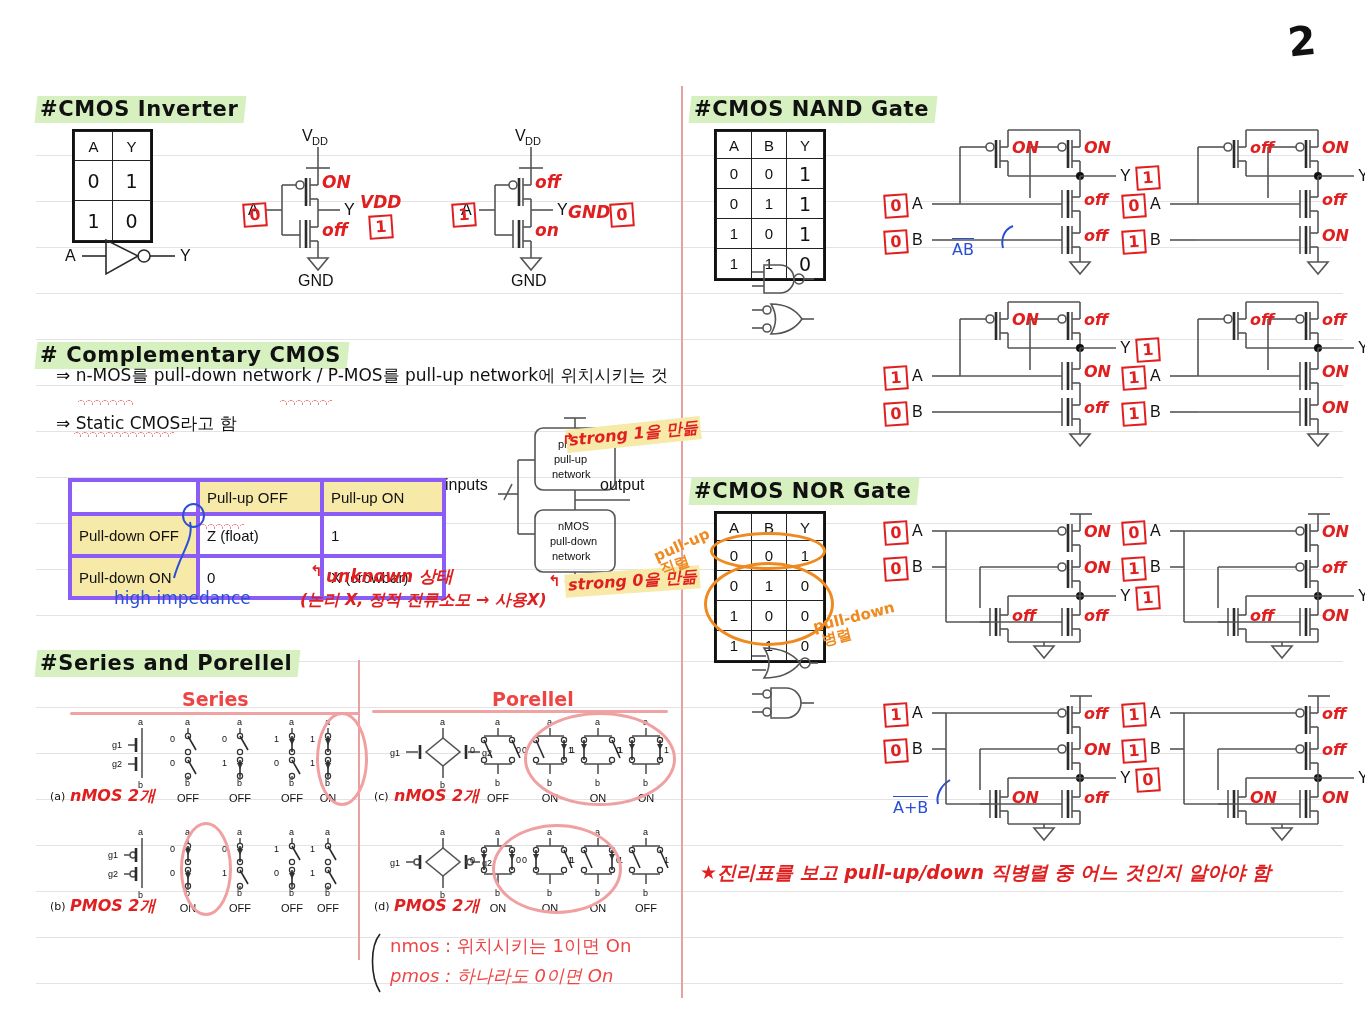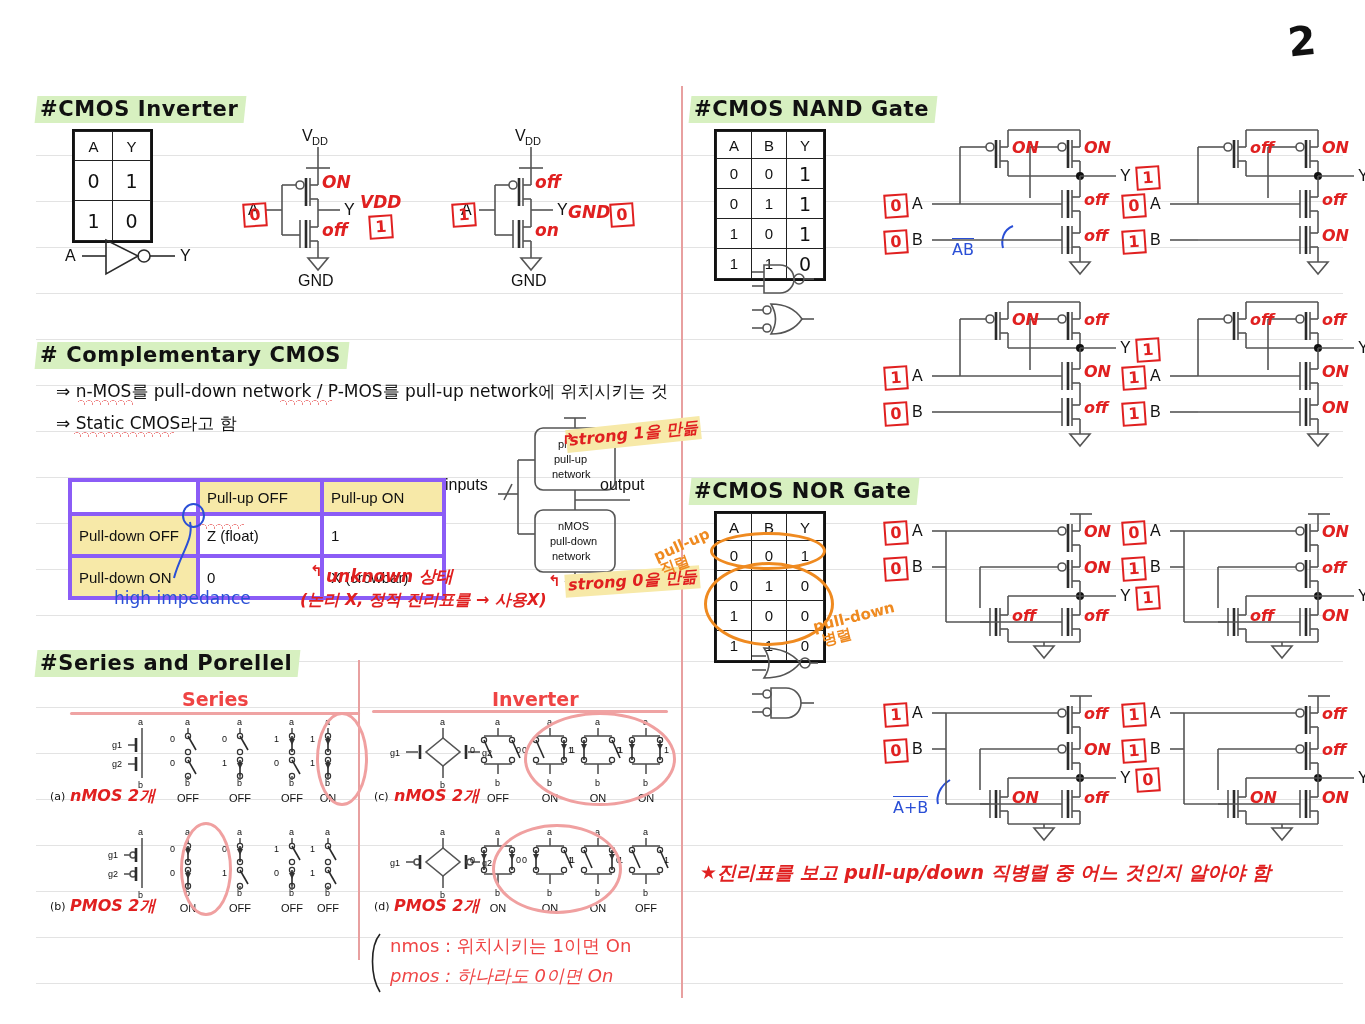--- a/index.html
+++ b/index.html
@@ -209,21 +209,21 @@
 </svg>
 <div class="hw hw-red" style="left:535px;top:172px;font-size:17px;">off</div>
 <div class="hw hw-red" style="left:535px;top:220px;font-size:17px;">on</div>
 <div class="rbox" style="left:452px;top:203px;">1</div>
 <div class="hw hw-red" style="left:568px;top:202px;font-size:17px;">GND</div>
 <div class="rbox" style="left:610px;top:203px;">0</div>
 
 <div class="hd" style="left:36px;top:342px;">
   <span># Complementary CMOS</span>
 </div>
-<div class="hw hw-black note" style="left:56px;top:380px;font-size:17px;">⇒ n-MOS를 pull-down network / P-MOS를 pull-up network에 위치시키는 것</div>
+<div class="hw hw-black note" style="left:56px;top:364px;font-size:17px;">⇒ n-MOS를 pull-down network / P-MOS를 pull-up network에 위치시키는 것</div>
 <div class="squig" style="left:78px;top:398px;width:56px;"></div>
 <div class="squig" style="left:280px;top:398px;width:52px;"></div>
 <div class="hw hw-black note" style="left:56px;top:412px;font-size:17px;">⇒ Static CMOS라고 함</div>
 <div class="squig" style="left:74px;top:430px;width:100px;"></div>
 
 <table class="ct" style="left:68px;top:478px;border:2px solid #111;">
   <tbody>
       <tr>
     <td style="width:110px;height:22px;"></td>
     <td class="yh" style="width:106px;">Pull-up OFF</td>
@@ -247,21 +247,21 @@
 
 <div class="ab" style="left:182px;top:503px;width:19px;height:21px;border:2px solid #2a4fd6;border-radius:50%;"></div>
 <svg style="left:160px;top:520px;" width="60" height="62">
   <path d="M30 2 C34 20, 20 34, 14 58" stroke="#2a4fd6" stroke-width="2" fill="none"></path>
 </svg>
 <div class="hw hw-blue" style="left:114px;top:588px;font-size:17px;">high impedance</div>
 <div class="squig" style="left:200px;top:522px;width:44px;"></div>
 
 <div class="hw hw-red" style="left:310px;top:562px;font-size:15px;">↰</div>
 <div class="hw hw-red" style="left:326px;top:565px;font-size:17px;">unknown 상태</div>
-<div class="hw hw-red" style="left:300px;top:590px;font-size:16px;">(논리 X, 정적 진리표를 → 사용X)</div>
+<div class="hw hw-red" style="left:300px;top:590px;font-size:16px;">(논리 X, 정적 전류소모 → 사용X)</div>
 
 <svg style="left:440px;top:418px;" width="230" height="190">
   <text class="lbl" x="5" y="72">inputs</text>
   <line class="wire" x1="58" y1="76" x2="78" y2="76"></line>
   <line class="wire" x1="64" y1="82" x2="72" y2="66"></line>
   <line class="wire" x1="78" y1="42" x2="78" y2="116"></line>
   <rect class="wire" x="95" y="10" width="80" height="62" rx="8" fill="#fff"></rect>
   <line class="wire" x1="78" y1="42" x2="95" y2="42"></line>
   <text class="lbl-s" x="118" y="30">pMOS</text>
   <text class="lbl-s" x="114" y="45">pull-up</text>
@@ -281,21 +281,21 @@
 </svg>
 <div class="hw hw-red" style="left:566px;top:423px;font-size:16px;background:#f7e9a8;padding:1px 3px;transform:rotate(-6deg);">strong 1을 만듦</div>
 <div class="hw hw-red" style="left:562px;top:430px;font-size:15px;">↱</div>
 <div class="hw hw-red" style="left:565px;top:570px;font-size:16px;background:#f7e9a8;padding:1px 3px;transform:rotate(-4deg);">strong 0을 만듦</div>
 <div class="hw hw-red" style="left:548px;top:572px;font-size:15px;">↰</div>
 
 <div class="hd" style="left:36px;top:650px;">
   <span>#Series and Porellel</span>
 </div>
 <div class="hw hw-black" style="left:182px;top:688px;font-size:19px;font-weight:bold;">Series</div>
-<div class="hw hw-black" style="left:492px;top:688px;font-size:19px;font-weight:bold;">Inverter</div>
+<div class="hw hw-black" style="left:492px;top:688px;font-size:19px;font-weight:bold;">Porellel</div>
 <div class="hdivred" style="left:70px;top:712px;width:290px;"></div>
 <div class="hdivred" style="left:372px;top:710px;width:296px;"></div>
 <div class="vdiv" style="left:358px;top:660px;height:300px;"></div>
 
 <svg style="left:92px;top:716px;" width="110" height="84">
   <text class="lbl-xs" x="46" y="9">a</text>
   <line class="wire" x1="50" y1="12" x2="50" y2="24"></line>
   <text class="lbl-xs" x="20" y="32">g1</text>
   <line class="wire" x1="36" y1="29" x2="44" y2="29"></line>
   <line class="thickw" x1="44" y1="22" x2="44" y2="36"></line>

